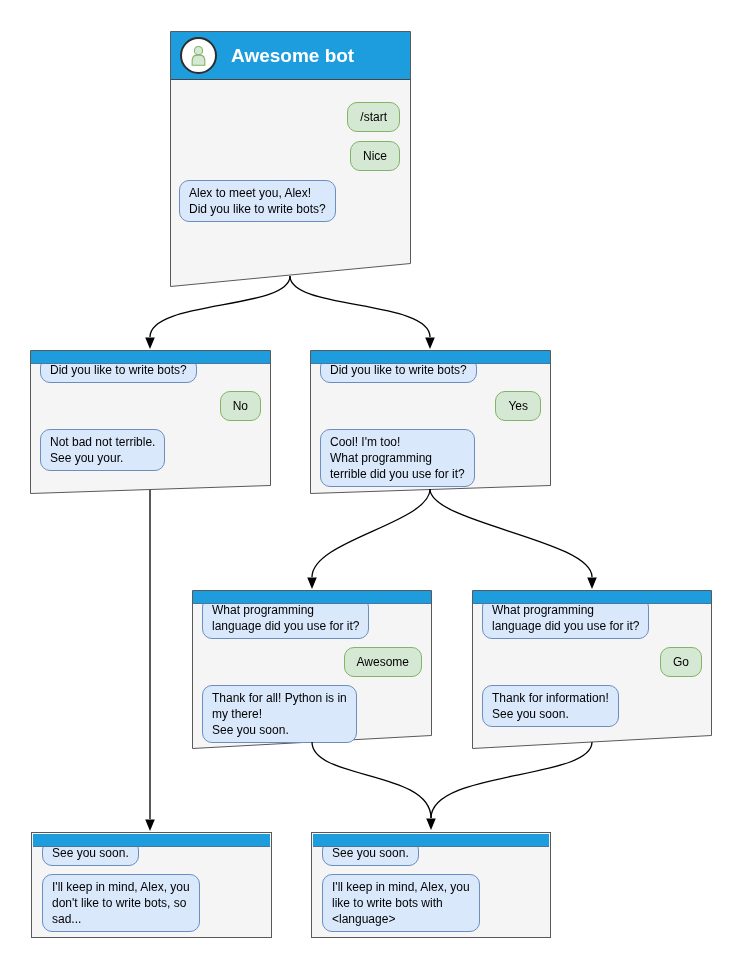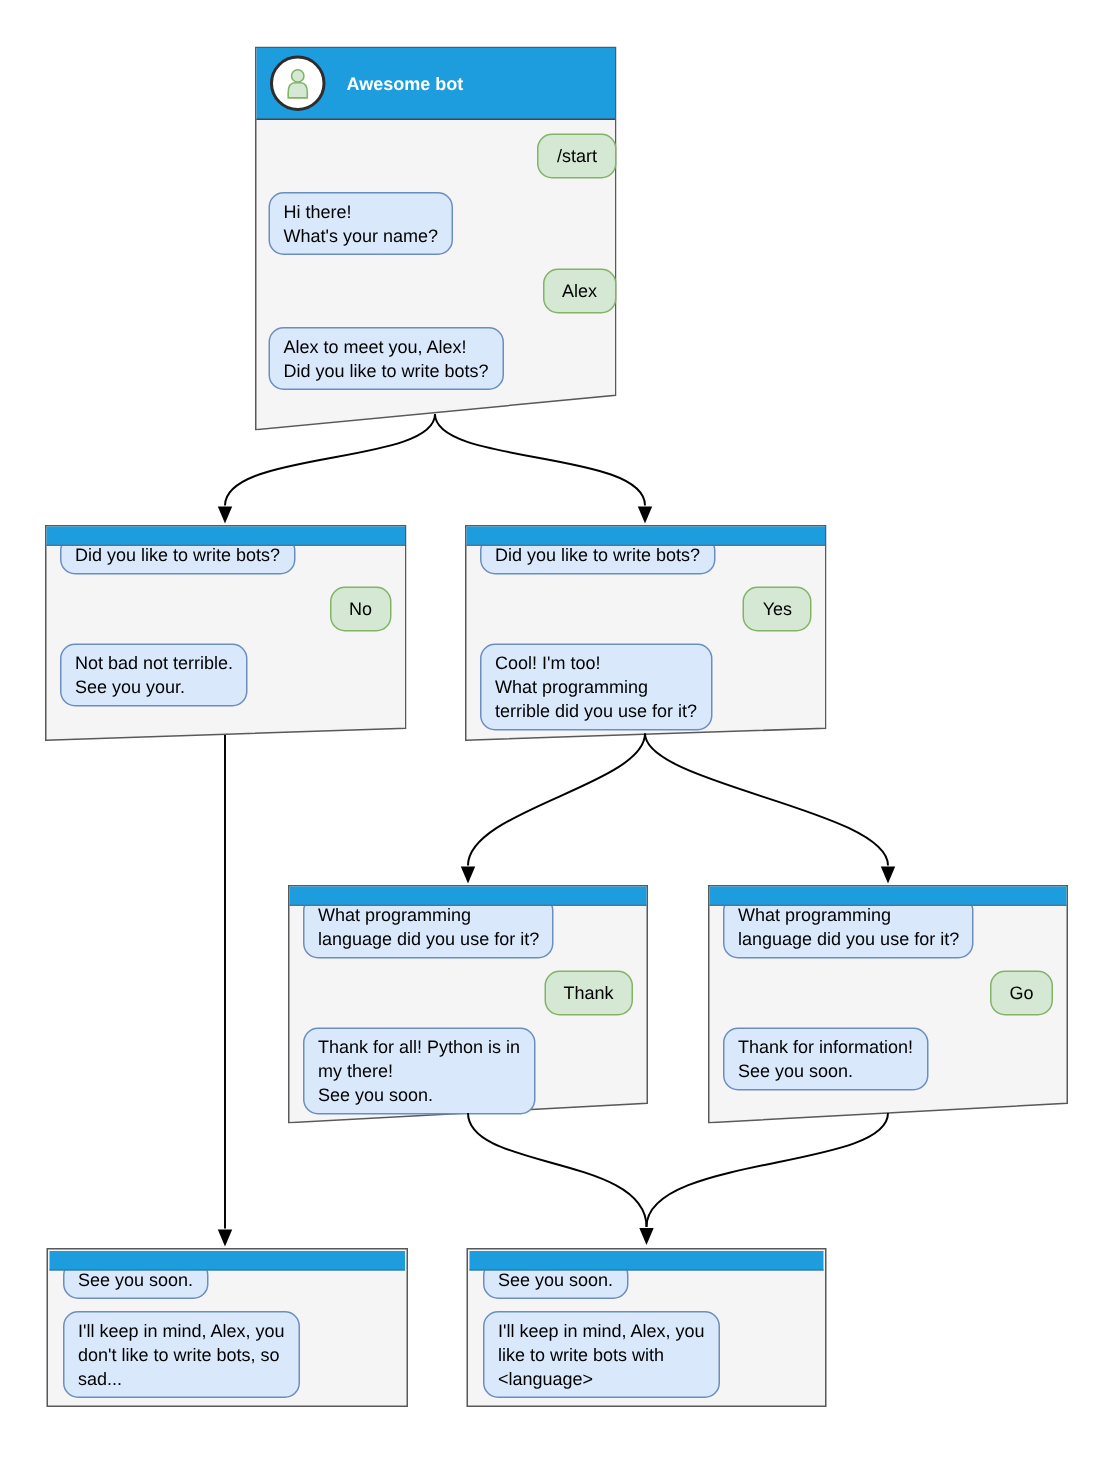--- a/index.html
+++ b/index.html
@@ -14,24 +14,24 @@
   .frame path{fill:#f5f5f5;stroke:#595959;stroke-width:1;}
   .rectwin{background:#f5f5f5;border:1px solid #595959;box-sizing:border-box;}
 
   .hdr{position:absolute;left:1px;right:1px;top:1px;background:#1e9dde;z-index:3;}
   .hdr.big{height:47px;display:flex;align-items:center;border-bottom:1px solid #454545;}
   .hdr.small{height:12px;border-bottom:1px solid #4a789c;}
 
   .avatar{width:37px;height:37px;border-radius:50%;background:#ffffff;border:2px solid #2d2d2d;
           margin-left:9px;display:flex;align-items:center;justify-content:center;box-sizing:border-box;}
   .avatar svg{width:27px;height:27px;}
-  .title{color:#ffffff;font-size:12px;font-weight:bold;margin-left:14px;}
+  .title{color:#ffffff;font-size:19px;font-weight:bold;margin-left:14px;}
 
   .content{position:relative;z-index:2;display:flex;flex-direction:column;}
-  .content.big{padding:58px 0 0 9px;gap:9px;}
+  .content.big{padding:58px 11px 0 9px;gap:9px;margin-top:13px;}
   .content.small{padding:13px 10px 0 10px;gap:8px;}
   .content.small .bubble:first-child{margin-top:-6px;}
 
   .bubble{border-radius:10px;font-size:12px;line-height:16px;color:#000;
           white-space:pre-line;width:fit-content;max-width:182px;border:1px solid;box-sizing:border-box;}
   .bubble.bot{background:#dae8fc;border-color:#6c8ebf;align-self:flex-start;padding:4px 9px;}
   .bubble.user{background:#d5e8d4;border-color:#82b366;align-self:flex-end;padding:6px 12px;}
 </style>
 </head>
 <body>
@@ -62,23 +62,21 @@
       <span class="avatar">
         <svg viewBox="0 0 36 36">
           <circle cx="18" cy="11.5" r="5.5" fill="#d5e8d4" stroke="#82b366" stroke-width="1.4"></circle>
           <path d="M9.5 31 V26.5 Q9.5 17.5 15.5 17.5 H20.5 Q26.5 17.5 26.5 26.5 V31 Z" fill="#d5e8d4" stroke="#82b366" stroke-width="1.4"></path>
         </svg>
       </span>
       <span class="title">Awesome bot</span>
     </div>
     <div class="content big">
       <div class="bubble user">/start</div>
-      <div class="bubble bot">Hi there!
-What's your name?</div>
-      <div class="bubble user">Alex</div>
+      <div class="bubble user">Nice</div>
       <div class="bubble bot">Alex to meet you, Alex!
 Did you like to write bots?</div>
     </div>
   </div>
 
   <div class="window" style="left:30px;top:350px;width:241px;height:144px;">
     <svg class="frame" viewBox="0 0 241 144" preserveAspectRatio="none">
       <path d="M0.5,0.5 H240.5 V135.5 L0.5,143.5 Z"></path>
     </svg>
     <div class="hdr small"></div>
@@ -105,21 +103,21 @@
   </div>
 
   <div class="window" style="left:192px;top:590px;width:240px;height:159px;">
     <svg class="frame" viewBox="0 0 240 159" preserveAspectRatio="none">
       <path d="M0.5,0.5 H239.5 V145.5 L0.5,158.5 Z"></path>
     </svg>
     <div class="hdr small"></div>
     <div class="content small">
       <div class="bubble bot">What programming
 language did you use for it?</div>
-      <div class="bubble user">Thank</div>
+      <div class="bubble user">Awesome</div>
       <div class="bubble bot">Thank for all! Python is in
 my there!
 See you soon.</div>
     </div>
   </div>
 
   <div class="window" style="left:472px;top:590px;width:240px;height:159px;">
     <svg class="frame" viewBox="0 0 240 159" preserveAspectRatio="none">
       <path d="M0.5,0.5 H239.5 V145.5 L0.5,158.5 Z"></path>
     </svg>

